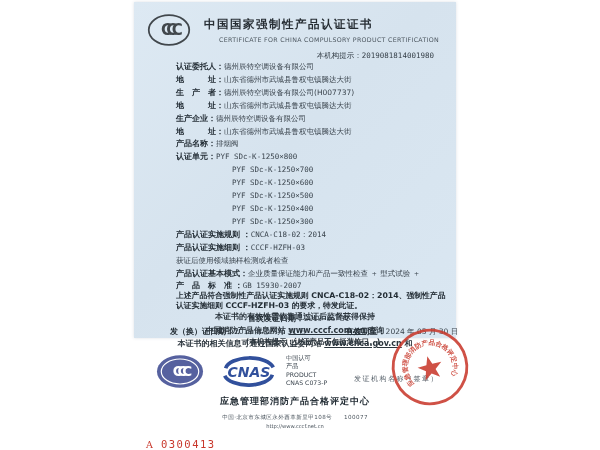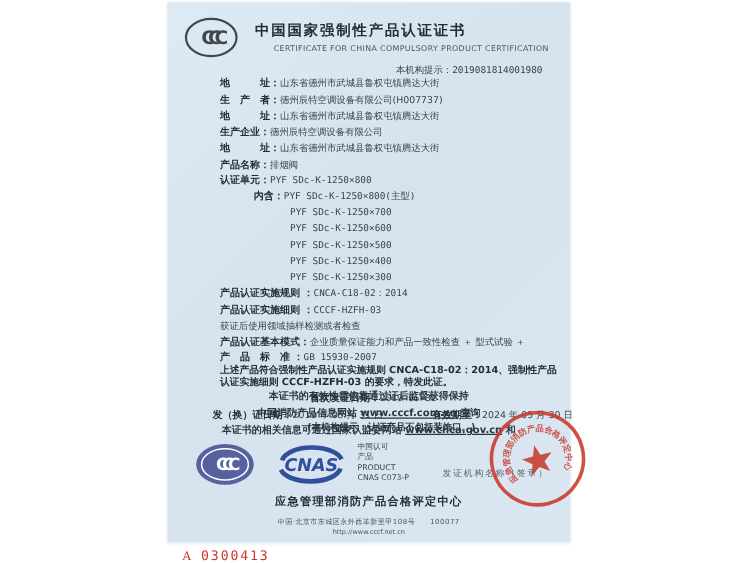--- a/index.html
+++ b/index.html
@@ -2,21 +2,21 @@
 <html><head>
 <meta charset="utf-8">
 <style>
   html,body{margin:0;padding:0;}
   body{
     width:600px;height:450px;position:relative;background:#ffffff;
     font-family:"DejaVu Sans","Liberation Sans",sans-serif;
     overflow:hidden;
   }
   .cert{
-    position:absolute;left:134px;top:2px;width:322px;height:432px;
+    position:absolute;left:134px;top:2px;width:322px;height:336px;
     background:linear-gradient(135deg,#dde9f3 0%,#d6e3ee 45%,#dae7f2 100%);
     box-shadow:0 0 3px rgba(60,80,110,.18);
   }
   
   .ccc-top{position:absolute;left:13px;top:10px;width:44px;height:36px;}
   .title{
     position:absolute;left:70px;top:15px;width:250px;text-align:left;
     font-size:11.5px;font-weight:700;letter-spacing:1.5px;color:#262d33;white-space:nowrap;
   }
   .subtitle{
@@ -71,29 +71,29 @@
     <ellipse cx="50" cy="40" rx="46" ry="34" fill="none" stroke="#41474c" stroke-width="4"></ellipse>
     <text x="50" y="52" text-anchor="middle" font-size="34" font-weight="bold" fill="#41474c" style="letter-spacing:-0.38em">CCC</text>
   </svg>
   <div class="title">中国国家强制性产品认证证书</div>
   <div class="subtitle">CERTIFICATE FOR CHINA COMPULSORY PRODUCT CERTIFICATION</div>
   <div class="certno">
     <span>本机构提示：</span><span class="mono">2019081814001980</span>
   </div>
 
   <div class="bodytxt">
+    <div class="ln"><span class="lb">认证委托人：</span><span class="vl">德州辰特空调设备有限公司</span></div>
     <div class="ln"><span class="lb">地　　　址：</span><span class="vl">山东省德州市武城县鲁权屯镇腾达大街</span></div>
     <div class="ln"><span class="lb">生　产　者：</span><span class="vl">德州辰特空调设备有限公司(H007737)</span></div>
     <div class="ln"><span class="lb">地　　　址：</span><span class="vl">山东省德州市武城县鲁权屯镇腾达大街</span></div>
     <div class="ln"><span class="lb">生产企业：</span><span class="vl">德州辰特空调设备有限公司</span></div>
     <div class="ln"><span class="lb">地　　　址：</span><span class="vl">山东省德州市武城县鲁权屯镇腾达大街</span></div>
     <div class="ln"><span class="lb">产品名称：</span><span class="vl">排烟阀</span></div>
     <div class="ln"><span class="lb">认证单元：</span><span class="vl mono">PYF SDc-K-1250×800</span></div>
 
-    <div class="ln ind1"><span class="lb">内含：</span><span class="vl mono">PYF SDc-K-1250×800(主型)</span></div>
     <div class="ln ind2"><span class="vl mono">PYF SDc-K-1250×700</span></div>
     <div class="ln ind2"><span class="vl mono">PYF SDc-K-1250×600</span></div>
     <div class="ln ind2"><span class="vl mono">PYF SDc-K-1250×500</span></div>
     <div class="ln ind2"><span class="vl mono">PYF SDc-K-1250×400</span></div>
     <div class="ln ind2"><span class="vl mono">PYF SDc-K-1250×300</span></div>
 
     <div class="ln"><span class="lb">产品认证实施规则 ：</span><span class="vl mono">CNCA-C18-02：2014</span></div>
     <div class="ln"><span class="lb">产品认证实施细则 ：</span><span class="vl mono">CCCF-HZFH-03</span></div>
     <div class="ln"><span class="vl">获证后使用领域抽样检测或者检查</span></div>
     <div class="ln"><span class="lb">产品认证基本模式：</span><span class="vl">企业质量保证能力和产品一致性检查 ＋ 型式试验 ＋</span></div>

